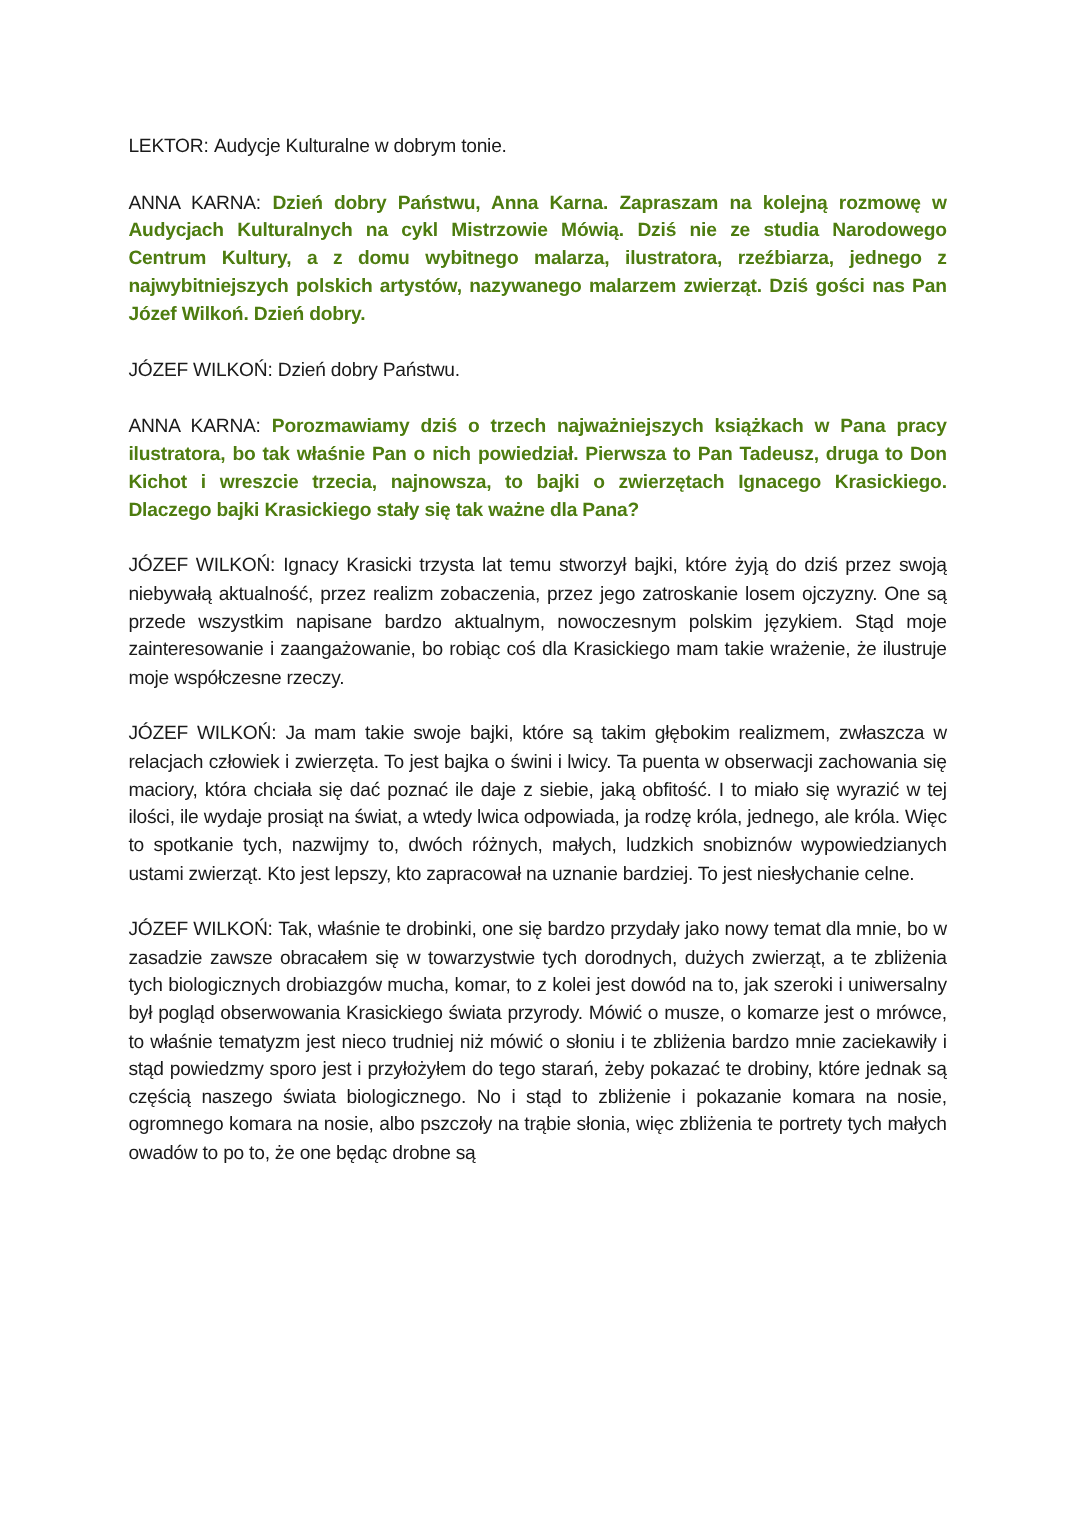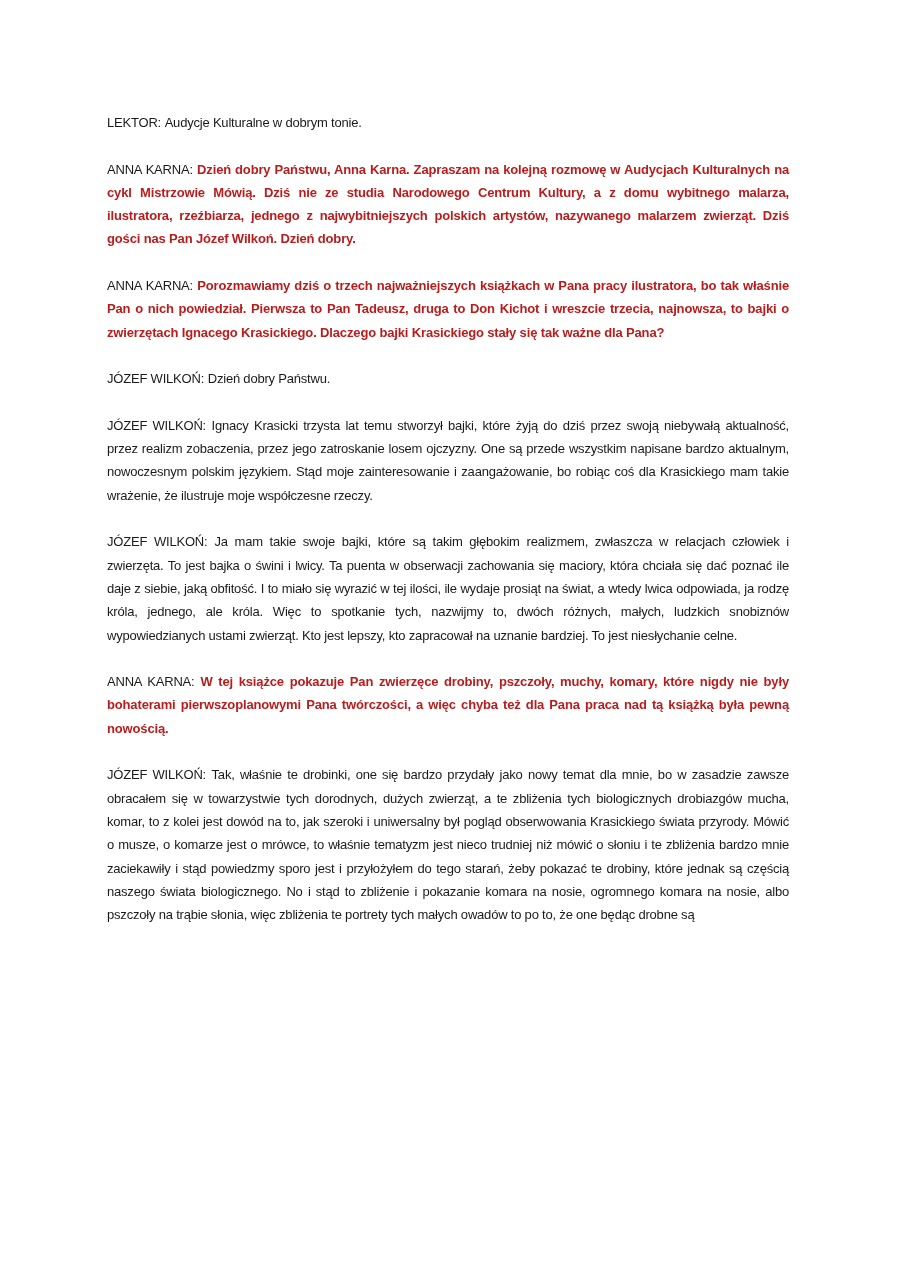--- a/index.html
+++ b/index.html
@@ -12,82 +12,78 @@
     height: 1271px;
     position: relative;
     overflow: hidden;
   }
   .page {
     position: absolute;
     left: 107px;
     top: 111px;
     width: 682px;
     font-family: "Liberation Sans", sans-serif;
-    font-size: 13px;
+    font-size: 16px;
     line-height: 23.3px;
     color: #1a1a1a;
     text-align: justify;
   }
   .para {
     margin: 0 0 23.3px 0;
   }
   .speaker {
     font-weight: normal;
     letter-spacing: -0.2px;
     color: #1a1a1a;
   }
   .speech-plain {
     font-weight: normal;
     letter-spacing: -0.2px;
   }
   .speech-bold {
     font-weight: bold;
     letter-spacing: -0.15px;
-    color: #b91c1c;
+    color: #4d7c0f;
   }
 </style>
 </head>
 <body>
 
 <div class="page">
 
   <p class="para">
     <span class="speaker">LEKTOR:</span>
     <span class="speech-plain">Audycje Kulturalne w dobrym tonie.</span>
   </p>
 
   <p class="para">
     <span class="speaker">ANNA KARNA:</span>
     <span class="speech-bold">Dzień dobry Państwu, Anna Karna. Zapraszam na kolejną rozmowę w Audycjach Kulturalnych na cykl Mistrzowie Mówią. Dziś nie ze studia Narodowego Centrum Kultury, a z domu wybitnego malarza, ilustratora, rzeźbiarza, jednego z najwybitniejszych polskich artystów, nazywanego malarzem zwierząt. Dziś gości nas Pan Józef Wilkoń. Dzień dobry.</span>
   </p>
 
   <p class="para">
-    <span class="speaker">ANNA KARNA:</span>
-    <span class="speech-bold">Porozmawiamy dziś o trzech najważniejszych książkach w Pana pracy ilustratora, bo tak właśnie Pan o nich powiedział. Pierwsza to Pan Tadeusz, druga to Don Kichot i wreszcie trzecia, najnowsza, to bajki o zwierzętach Ignacego Krasickiego. Dlaczego bajki Krasickiego stały się tak ważne dla Pana?</span>
+    <span class="speaker">JÓZEF WILKOŃ:</span>
+    <span class="speech-plain">Dzień dobry Państwu.</span>
   </p>
 
   <p class="para">
-    <span class="speaker">JÓZEF WILKOŃ:</span>
-    <span class="speech-plain">Dzień dobry Państwu.</span>
+    <span class="speaker">ANNA KARNA:</span>
+    <span class="speech-bold">Porozmawiamy dziś o trzech najważniejszych książkach w Pana pracy ilustratora, bo tak właśnie Pan o nich powiedział. Pierwsza to Pan Tadeusz, druga to Don Kichot i wreszcie trzecia, najnowsza, to bajki o zwierzętach Ignacego Krasickiego. Dlaczego bajki Krasickiego stały się tak ważne dla Pana?</span>
   </p>
 
   <p class="para">
     <span class="speaker">JÓZEF WILKOŃ:</span>
     <span class="speech-plain">Ignacy Krasicki trzysta lat temu stworzył bajki, które żyją do dziś przez swoją niebywałą aktualność, przez realizm zobaczenia, przez jego zatroskanie losem ojczyzny. One są przede wszystkim napisane bardzo aktualnym, nowoczesnym polskim językiem. Stąd moje zainteresowanie i zaangażowanie, bo robiąc coś dla Krasickiego mam takie wrażenie, że ilustruje moje współczesne rzeczy.</span>
   </p>
 
 
   <p class="para">
     <span class="speaker">JÓZEF WILKOŃ:</span>
     <span class="speech-plain">Ja mam takie swoje bajki, które są takim głębokim realizmem, zwłaszcza w relacjach człowiek i zwierzęta. To jest bajka o świni i lwicy. Ta puenta w obserwacji zachowania się maciory, która chciała się dać poznać ile daje z siebie, jaką obfitość. I to miało się wyrazić w tej ilości, ile wydaje prosiąt na świat, a wtedy lwica odpowiada, ja rodzę króla, jednego, ale króla. Więc to spotkanie tych, nazwijmy to, dwóch różnych, małych, ludzkich snobiznów wypowiedzianych ustami zwierząt. Kto jest lepszy, kto zapracował na uznanie bardziej. To jest niesłychanie celne.</span>
   </p>
 
-  <p class="para">
-    <span class="speaker">ANNA KARNA:</span>
-    <span class="speech-bold">W tej książce pokazuje Pan zwierzęce drobiny, pszczoły, muchy, komary, które nigdy nie były bohaterami pierwszoplanowymi Pana twórczości, a więc chyba też dla Pana praca nad tą książką była pewną nowością.</span>
-  </p>
 
   <p class="para">
     <span class="speaker">JÓZEF WILKOŃ:</span>
     <span class="speech-plain">Tak, właśnie te drobinki, one się bardzo przydały jako nowy temat dla mnie, bo w zasadzie zawsze obracałem się w towarzystwie tych dorodnych, dużych zwierząt, a te zbliżenia tych biologicznych drobiazgów mucha, komar, to z kolei jest dowód na to, jak szeroki i uniwersalny był pogląd obserwowania Krasickiego świata przyrody. Mówić o musze, o komarze jest o mrówce, to właśnie tematyzm jest nieco trudniej niż mówić o słoniu i te zbliżenia bardzo mnie zaciekawiły i stąd powiedzmy sporo jest i przyłożyłem do tego starań, żeby pokazać te drobiny, które jednak są częścią naszego świata biologicznego. No i stąd to zbliżenie i pokazanie komara na nosie, ogromnego komara na nosie, albo pszczoły na trąbie słonia, więc zbliżenia te portrety tych małych owadów to po to, że one będąc drobne są</span>
   </p>
 
 </div>
 
 </body></html>

